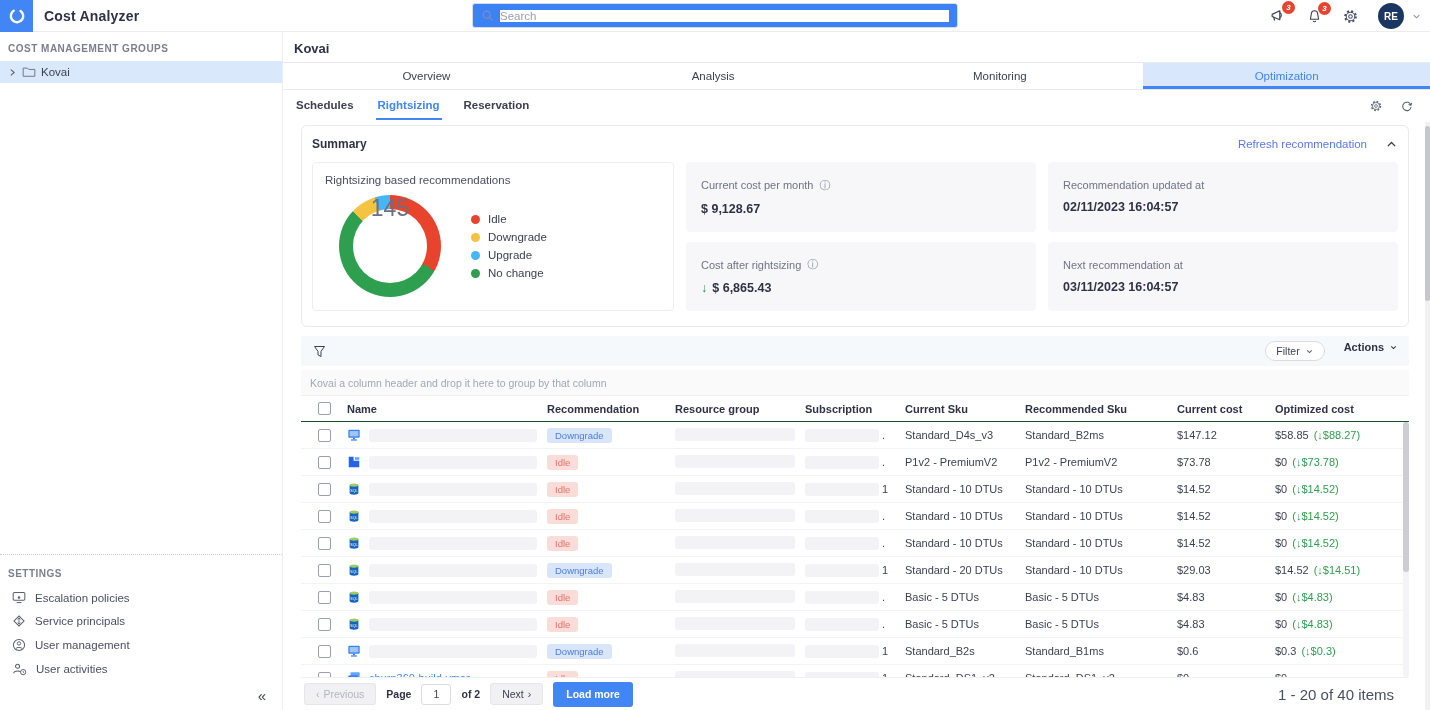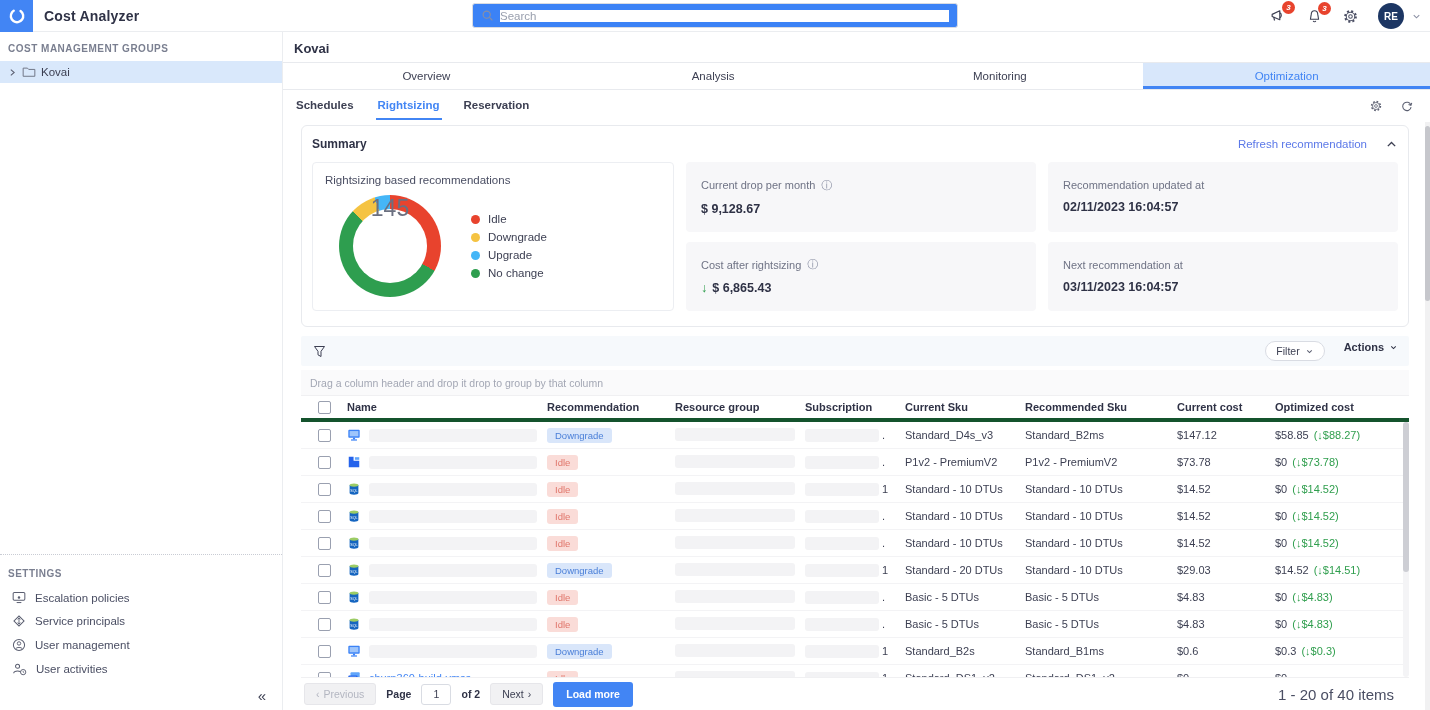--- a/index.html
+++ b/index.html
@@ -64,21 +64,21 @@
   .card-value { font-size:12.5px; font-weight:700; color:#2f3246; display:flex; gap:5px; align-items:center; }
   .green { color:#2f9e4d; }
   .info-i { color:#8a8fa3; font-size:11px; }
 
   
   .toolbar { margin-top:9px; height:30px; background:#f6f9fc; display:flex; align-items:center; padding:0 11px; border-radius:2px; }
   .toolbar-right { margin-left:auto; display:flex; gap:19px; align-items:flex-start; }
   .pill-btn { border:1px solid #d9dce3; background:#fff; border-radius:12px; padding:3px 10px; font-size:10.5px; color:#3c3f52; display:flex; gap:5px; align-items:center; cursor:pointer; }
   .actions-btn { font-size:11px; font-weight:600; color:#2f3246; display:flex; gap:5px; align-items:center; cursor:pointer; }
   .group-hint { height:26px; background:#fafafb; display:flex; align-items:center; padding:0 9px; font-size:10.5px; color:#a3a7b4; border-bottom:1px solid #f0f0f2; margin-top:4px; }
-  .thead { display:flex; align-items:center; height:26px; border-bottom:4px solid #14532d; font-size:11px; font-weight:700; color:#2f3246; }
+  .thead { display:flex; align-items:center; height:26px; border-bottom:1px solid #14532d; font-size:11px; font-weight:700; color:#2f3246; }
   .row { display:flex; align-items:center; height:27px; border-bottom:1px solid #f3f3f5; font-size:11px; color:#3c3f52; }
   .c0 { width:46px; flex:0 0 46px; display:flex; justify-content:center; }
   .c1 { width:200px; flex:0 0 200px; display:flex; align-items:center; gap:8px; }
   .c2 { width:128px; flex:0 0 128px; }
   .c3 { width:130px; flex:0 0 130px; }
   .c4 { width:100px; flex:0 0 100px; display:flex; align-items:center; gap:3px; }
   .c5 { width:120px; flex:0 0 120px; }
   .c6 { width:152px; flex:0 0 152px; }
   .c7 { width:98px; flex:0 0 98px; }
   .c8 { flex:1; display:flex; gap:5px; align-items:center; }
@@ -284,21 +284,21 @@
                   <div class="legend-item">
                     <span class="legend-dot" style="background: rgb(46, 158, 79);"></span>
                     <span>No change</span>
                   </div>
                 </div>
             </div>
           </div>
           <div class="cards-grid" id="cards-grid">
               <div class="cost-card">
                 <div class="card-label">
-                  <span>Current drop per month</span>
+                  <span>Current cost per month</span>
                   <span class="info-i">ⓘ</span>
                 </div>
                 <div class="card-value">
                   <span>$ 9,128.67</span>
                 </div>
               </div>
               <div class="cost-card">
                 <div class="card-label">
                   <span>Recommendation updated at</span>
                 </div>
@@ -343,21 +343,21 @@
           </span>
           <span class="actions-btn">
             <span>Actions</span>
             <svg width="9" height="9" viewBox="0 0 16 16">
                 <path d="M4 6 L8 10 L12 6" fill="none" stroke="#2f3246" stroke-width="1.8"></path>
               </svg>
           </span>
         </div>
       </div>
 
-      <div class="group-hint">Drag a column header and drop it drop to group by that column</div>
+      <div class="group-hint">Kovai a column header and drop it here to group by that column</div>
       <div class="thead" id="thead">
           <div class="c0">
             <span class="cb"></span>
           </div>
           <div class="c1">Name</div>
           <div class="c2">Recommendation</div>
           <div class="c3">Resource group</div>
           <div class="c4">Subscription</div>
           <div class="c5">Current Sku</div>
           <div class="c6">Recommended Sku</div>

